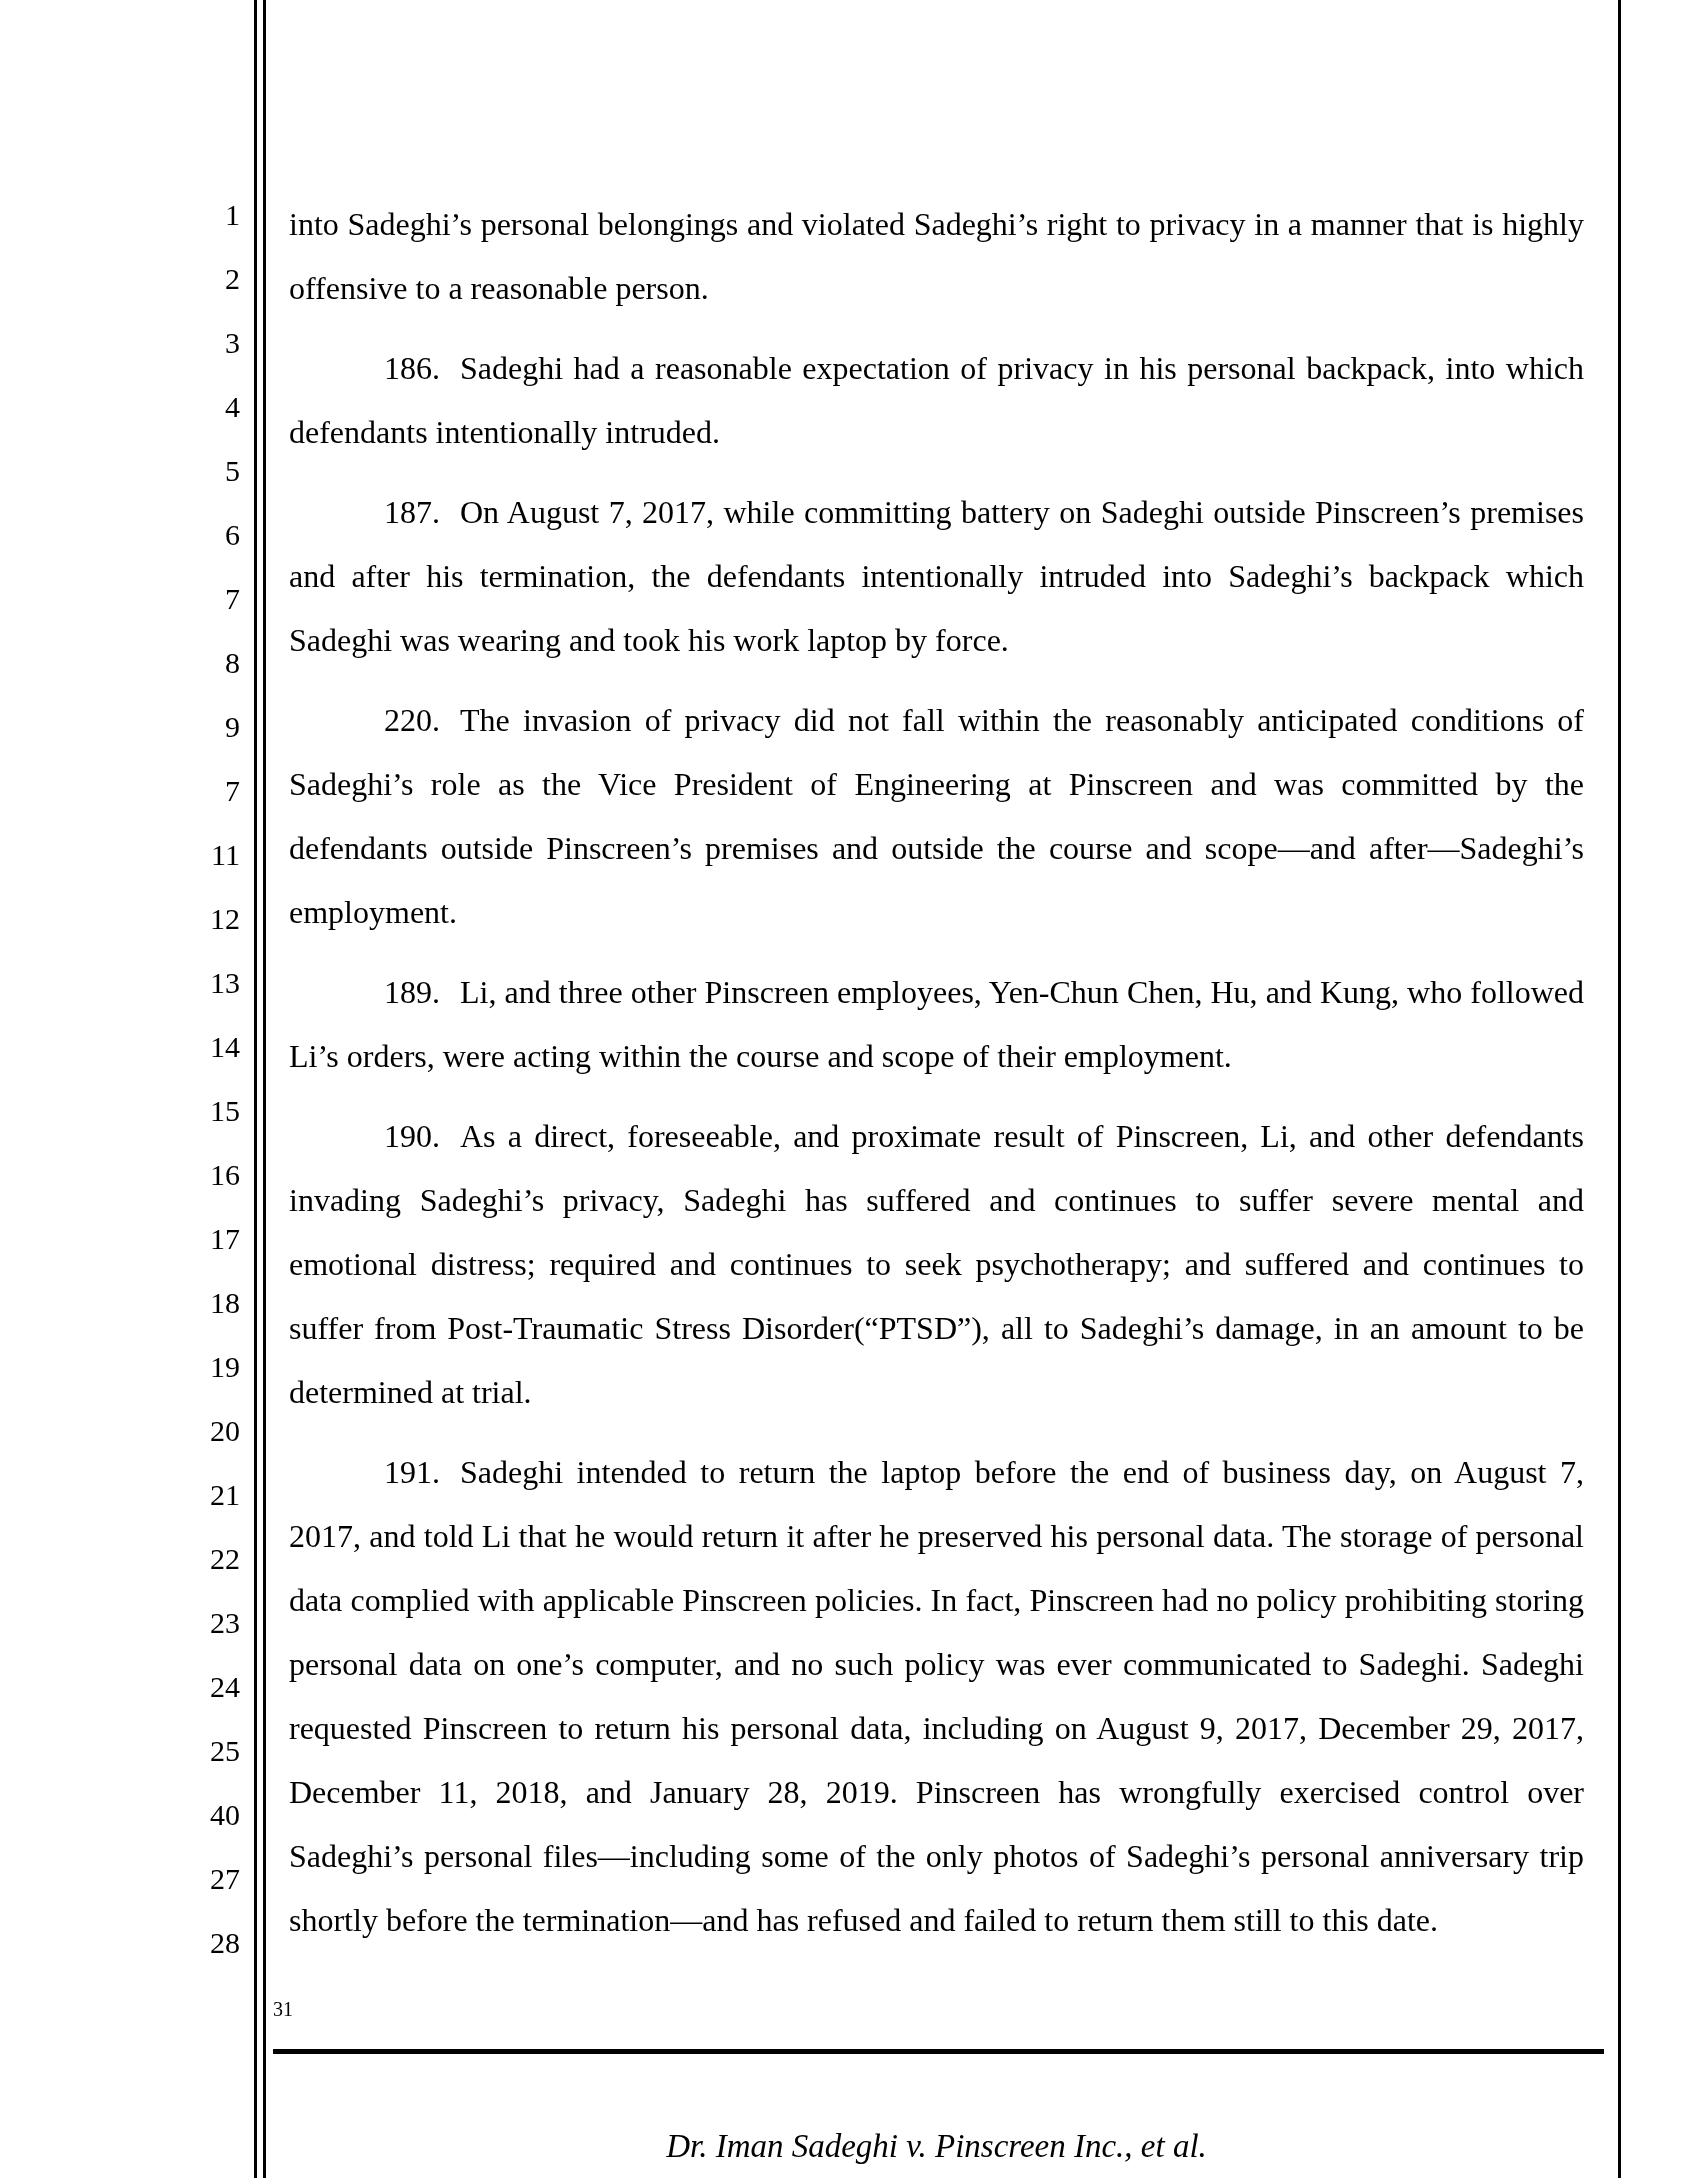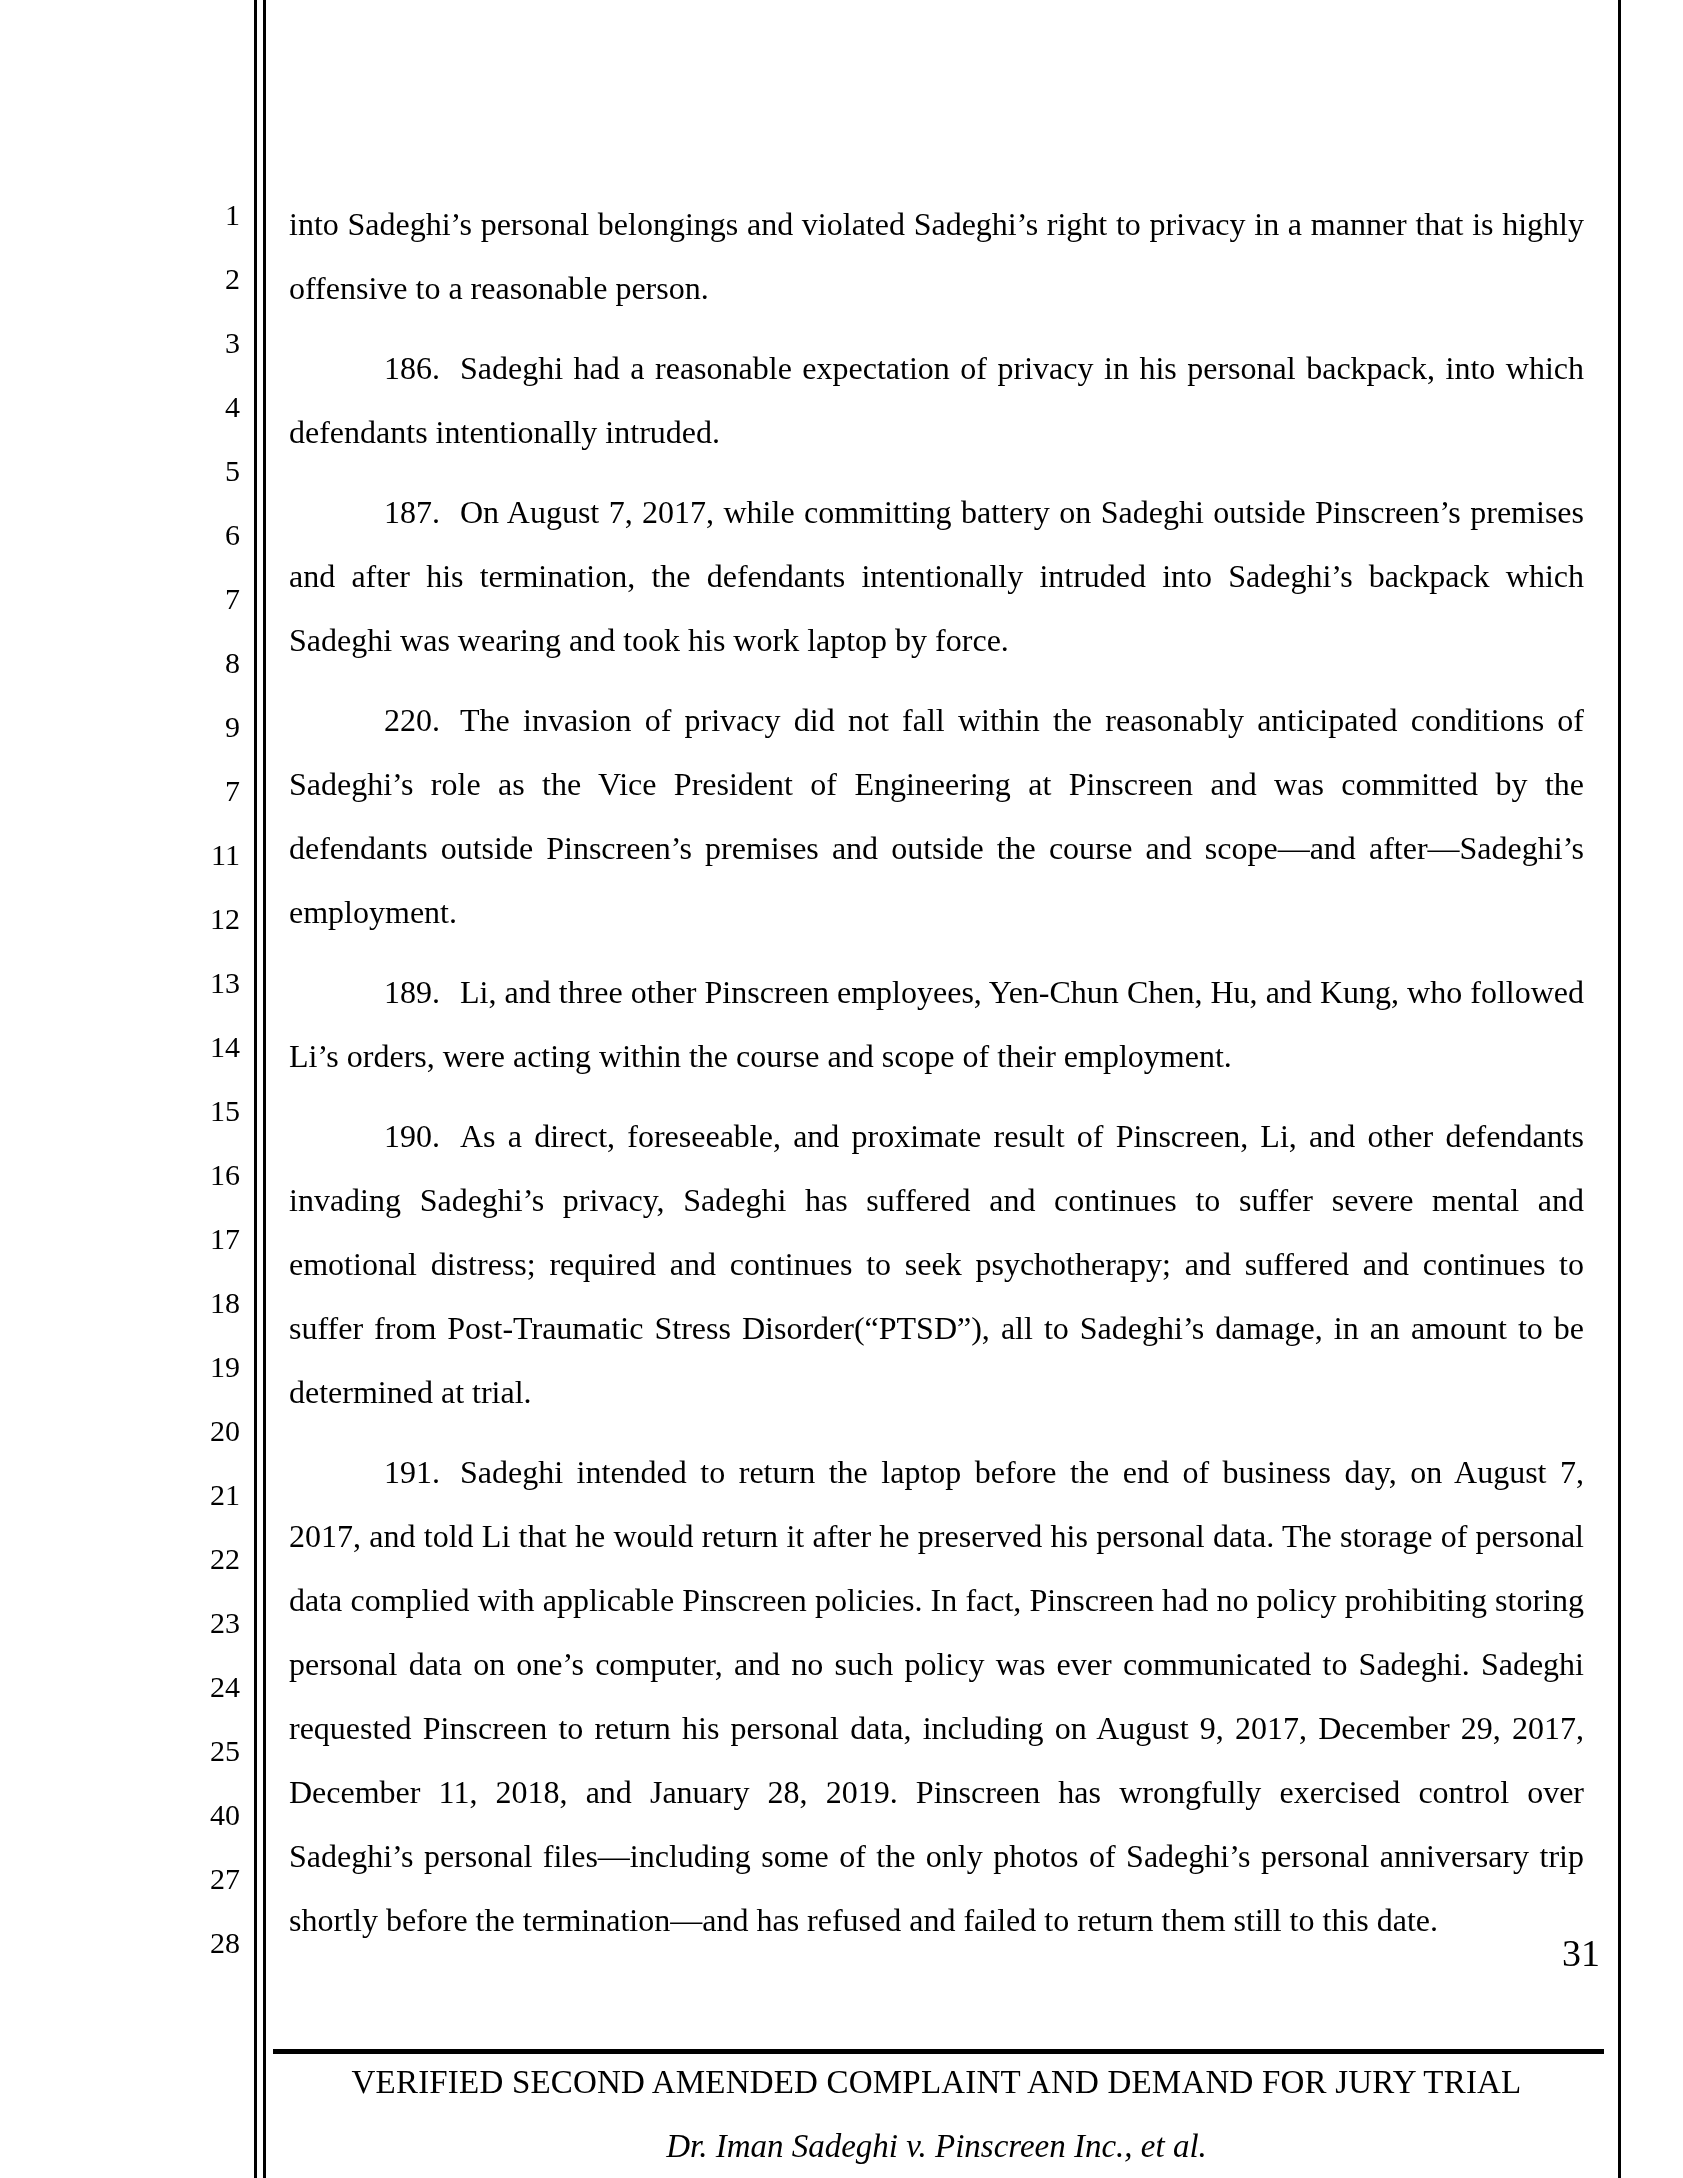--- a/index.html
+++ b/index.html
@@ -90,24 +90,24 @@
   }
   .para .numgap {
     display: inline-block;
     width: 20px;
   }
 
   
   .page-number {
     position: absolute;
     left: 273px;
-    top: 1936px;
-    width: 1327px;
-    text-align: right;
-    font-size: 38px;
+    top: 1992px;
+    width: 1327px;
+    text-align: left;
+    font-size: 20px;
     line-height: 34px;
   }
   .footer-rule {
     position: absolute;
     left: 273px;
     top: 2049px;
     width: 1331px;
     height: 5px;
     background: #000000;
   }
@@ -186,17 +186,16 @@
     <p class="para"><span class="indent"></span><span>189.</span><span class="numgap"></span><span>Li, and three other Pinscreen employees, Yen-Chun Chen, Hu, and Kung, who followed Li’s orders, were acting within the course and scope of their employment.</span></p>
 
     <p class="para"><span class="indent"></span><span>190.</span><span class="numgap"></span><span>As a direct, foreseeable, and proximate result of Pinscreen, Li, and other defendants invading Sadeghi’s privacy, Sadeghi has suffered and continues to suffer severe mental and emotional distress; required and continues to seek psychotherapy; and suffered and continues to suffer from Post-Traumatic Stress Disorder(“PTSD”), all to Sadeghi’s damage, in an amount to be determined at trial.</span></p>
 
     <p class="para"><span class="indent"></span><span>191.</span><span class="numgap"></span><span>Sadeghi intended to return the laptop before the end of business day, on August 7, 2017, and told Li that he would return it after he preserved his personal data. The storage of personal data complied with applicable Pinscreen policies. In fact, Pinscreen had no policy prohibiting storing personal data on one’s computer, and no such policy was ever communicated to Sadeghi. Sadeghi requested Pinscreen to return his personal data, including on August 9, 2017, December 29, 2017, December 11, 2018, and January 28, 2019. Pinscreen has wrongfully exercised control over Sadeghi’s personal files—including some of the only photos of Sadeghi’s personal anniversary trip shortly before the termination—and has refused and failed to return them still to this date.</span></p>
 
   </div>
 
   <div class="page-number">31</div>
   <div class="footer-rule"></div>
-  <div class="footer-title">VERIFIED SECOND AMENDED COMPLAINT AND DEMAND FOR JURY TRIAL</div>
   <div class="footer-case">Dr. Iman Sadeghi v. Pinscreen Inc., et al.</div>
 
 </div>
 
 
 </body></html>

